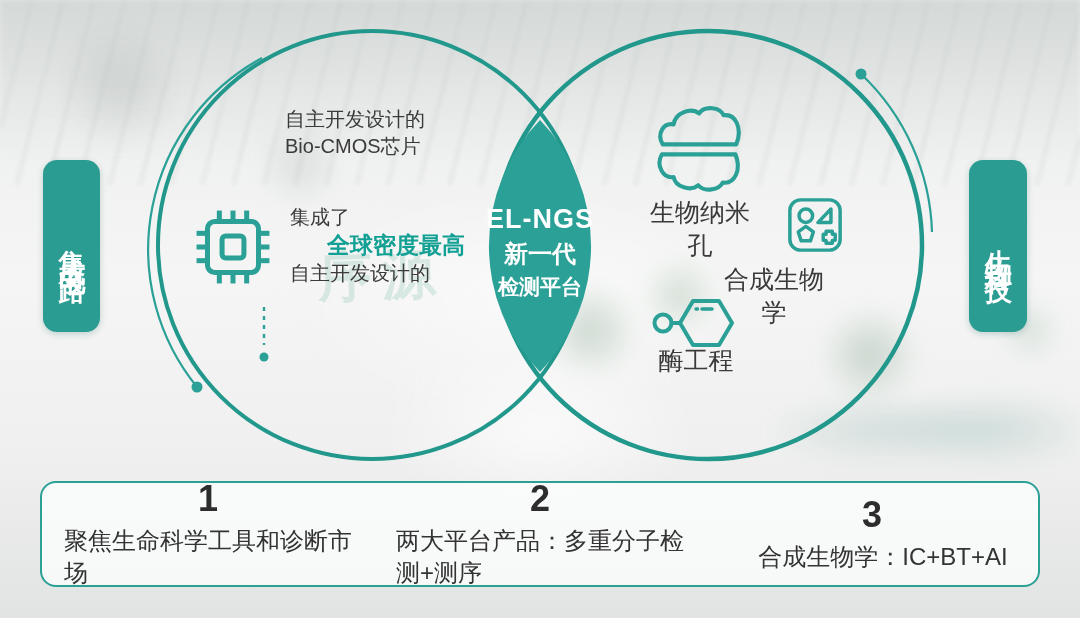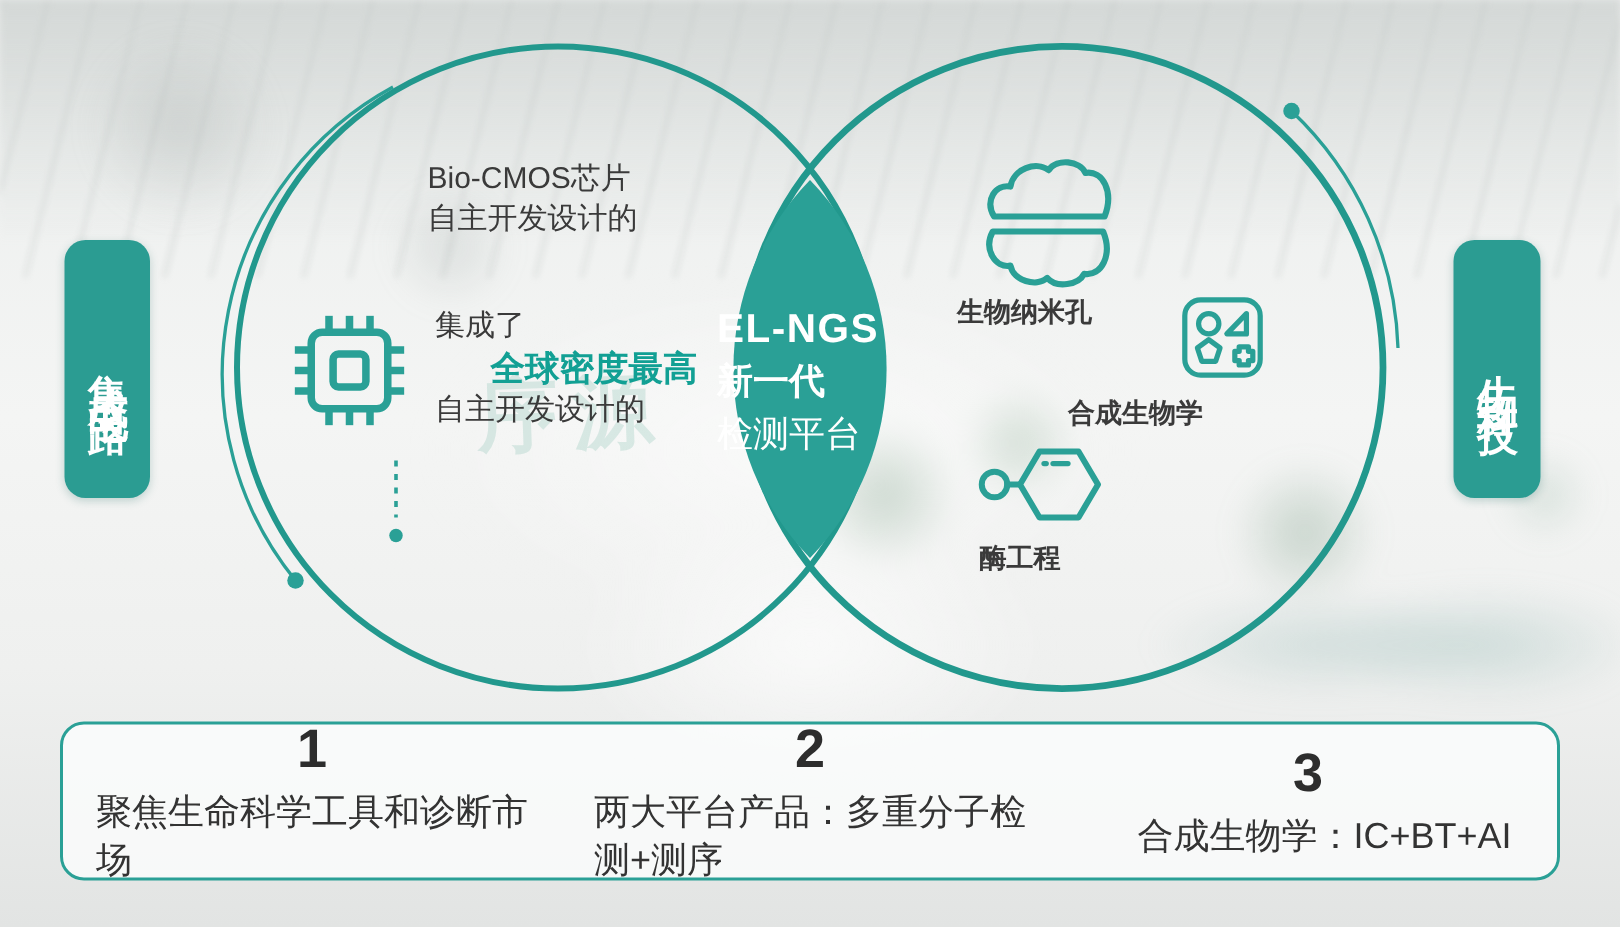--- a/index.html
+++ b/index.html
@@ -53,30 +53,30 @@
   
   .txt{position:absolute;color:#3a3a3a;}
   .heading{left:285px;top:106px;font-size:20px;line-height:27px;}
   .chipblock{left:290px;top:203px;line-height:28px;}
   .chipblock .l1{font-size:20px;}
   .chipblock .l2{font-size:23px;font-weight:700;color:#12a094;margin-left:37px;}
   .chipblock .l3{font-size:20px;}
   .bullet-label{left:277px;top:347px;font-size:19px;}
   .center-block{
     position:absolute;left:478px;top:204px;width:124px;
-    display:flex;flex-direction:column;align-items:flex-start;gap:3px;
+    display:flex;flex-direction:column;align-items:center;gap:3px;
     color:#ffffff;text-align:center;
   }
   .center-block .c1{font-size:27px;font-weight:700;letter-spacing:1px;}
   .center-block .c2{font-size:24px;font-weight:700;}
-  .center-block .c3{font-size:24px;font-weight:400;}
-  .rlabel{position:absolute;font-size:18px;color:#3a3a3a;text-align:left;font-weight:bold;}
+  .center-block .c3{font-size:21px;font-weight:700;}
+  .rlabel{position:absolute;font-size:25px;color:#3a3a3a;text-align:center;}
   .rlabel-1{left:638px;top:196px;width:124px;}
   .rlabel-2{left:712px;top:263px;width:124px;}
-  .rlabel-3{left:653px;top:360px;width:86px;}
+  .rlabel-3{left:653px;top:344px;width:86px;}
   .icon{position:absolute;}
   
   .footer{
     position:absolute;left:40px;top:481px;width:1000px;height:106px;
     border:2px solid #2aa096;border-radius:16px;
     background:rgba(253,254,254,.78);
     display:flex;align-items:stretch;
   }
   .foot-item{flex:1;display:flex;flex-direction:column;align-items:center;justify-content:center;gap:8px;padding-top:2px;}
   .foot-num{font-size:36px;font-weight:700;color:#2d2d2d;line-height:1;}
@@ -104,22 +104,22 @@
   </svg>
 
   <div class="tag tag-left">
     <span>集成电路</span>
   </div>
   <div class="tag tag-right">
     <span>生物科技</span>
   </div>
 
   <div class="txt heading">
+    <div>自主开发设计的</div>
     <div>Bio-CMOS芯片</div>
-    <div>自主开发设计的</div>
   </div>
 
   <svg class="icon" style="left:192px;top:206px;" width="82" height="82" viewBox="0 0 90 90">
     <g fill="none" stroke="#2aa096" stroke-width="5.5" stroke-linejoin="round">
       <rect x="17" y="17" width="56" height="56" rx="8"></rect>
       <rect x="33" y="33" width="24" height="24" rx="4"></rect>
       <line x1="30" y1="5" x2="30" y2="17"></line>
         <line x1="45" y1="5" x2="45" y2="17"></line>
         <line x1="60" y1="5" x2="60" y2="17"></line>
       <line x1="30" y1="73" x2="30" y2="85"></line>

